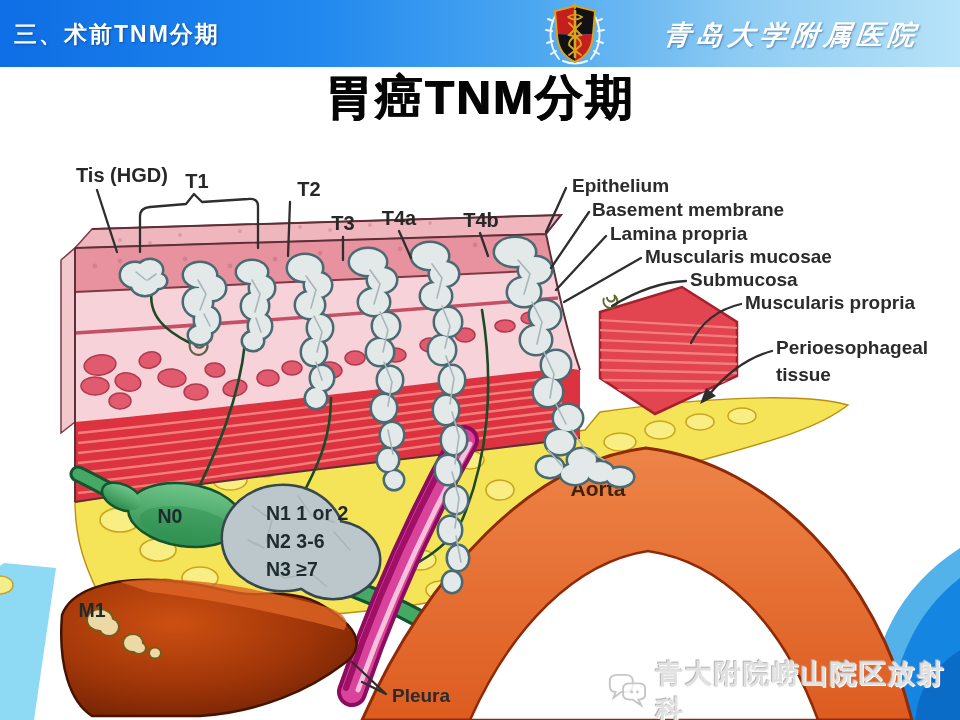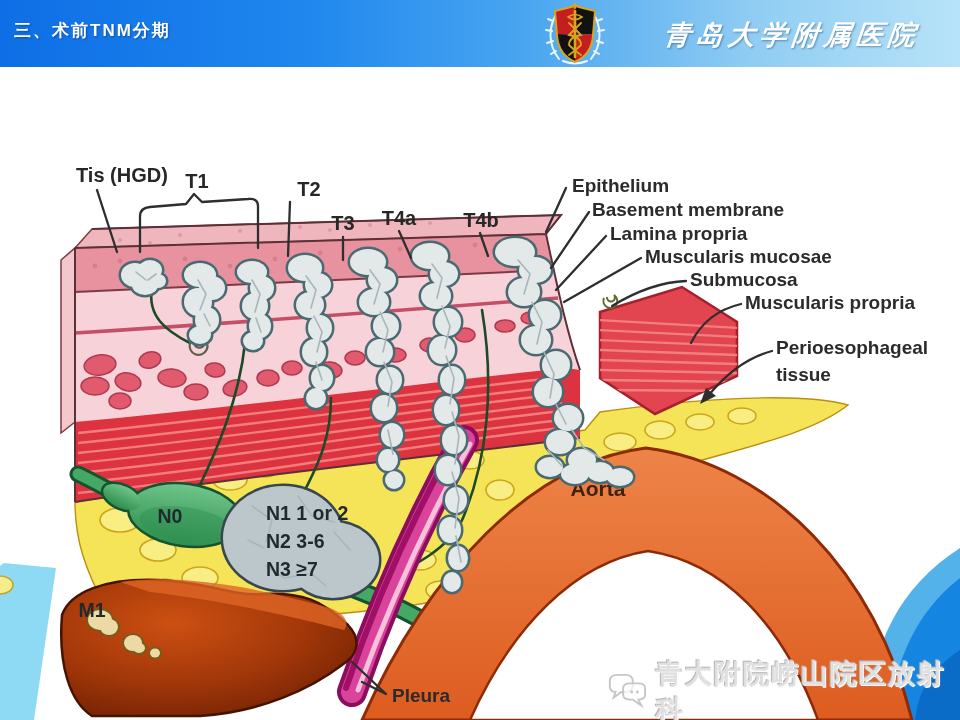--- a/index.html
+++ b/index.html
@@ -1,21 +1,21 @@
 <!DOCTYPE html>
 <html><head>
 <meta charset="utf-8">
 <style>
   html,body{margin:0;padding:0;background:#666;}
   .slide{position:relative;width:960px;height:720px;background:#ffffff;overflow:hidden;
          font-family:"Liberation Sans","DejaVu Sans",sans-serif;}
   
   .top-bar{position:absolute;left:0;top:0;width:960px;height:67px;
     background:linear-gradient(90deg,#0e6ee5 0%,#1f87ee 32%,#4aa6f0 55%,#8fccf3 78%,#b7e3f8 100%);}
-  .section-title{position:absolute;left:14px;top:19px;font-size:17px;font-weight:bold;color:#fff;
+  .section-title{position:absolute;left:14px;top:19px;font-size:23px;font-weight:bold;color:#fff;
     letter-spacing:2px;text-shadow:1px 1px 2px rgba(0,40,90,.45);}
   .hospital-name{position:absolute;left:664px;top:17px;font-size:27px;font-weight:bold;color:#fff;
     font-family:"Liberation Serif","DejaVu Serif",serif;font-style:italic;letter-spacing:5px;
     transform:skewX(-6deg);text-shadow:1px 1px 2px rgba(0,40,90,.4);}
   .logo{position:absolute;left:541px;top:1px;width:68px;height:65px;}
   
   .main-title{position:absolute;left:0;top:66px;width:960px;margin:0;text-align:center;
     font-size:48px;font-weight:bold;color:#050505;letter-spacing:2px;
     text-shadow:.6px 0 0 #050505,-.6px 0 0 #050505;}
   
@@ -67,20 +67,21 @@
         <path d="M34,3 v4 M31,5 h6" stroke-width="2"></path>
         <path d="M34,10 V56" stroke-width="2.6"></path>
         <path d="M27,16 q7,5 14,0 q-7,-5 -14,0" stroke-width="1.6"></path>
         <path d="M28,22 q6,6 12,12 q-12,2 -12,10 q6,6 12,10" stroke-width="1.8"></path>
         <path d="M40,22 q-6,6 -12,12 q12,2 12,10 q-6,6 -12,10" stroke-width="1.8"></path>
       </g>
     </svg>
     <span class="hospital-name">青岛大学附属医院</span>
   </div>
 
+  <h1 class="main-title">胃癌TNM分期</h1>
 
   <svg class="figure" width="960" height="590" viewBox="0 0 960 590">
     <defs>
       <radialGradient id="gLiver" cx="38%" cy="32%" r="80%">
         <stop offset="0%" stop-color="#cd5012"></stop>
           <stop offset="55%" stop-color="#a23709"></stop>
           <stop offset="100%" stop-color="#6e2004"></stop>
       </radialGradient>
       <linearGradient id="gGreen" x1="0" y1="0" x2="0" y2="1">
         <stop offset="0%" stop-color="#6fc489"></stop>

